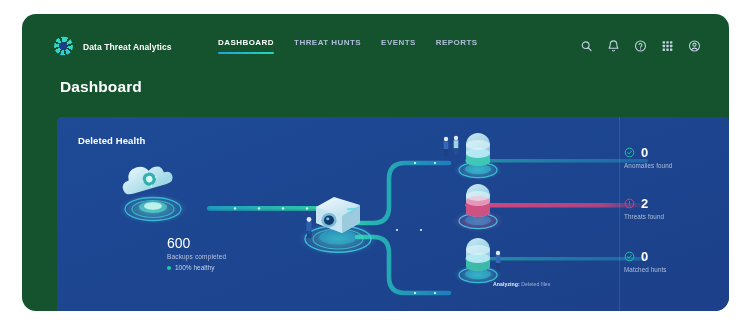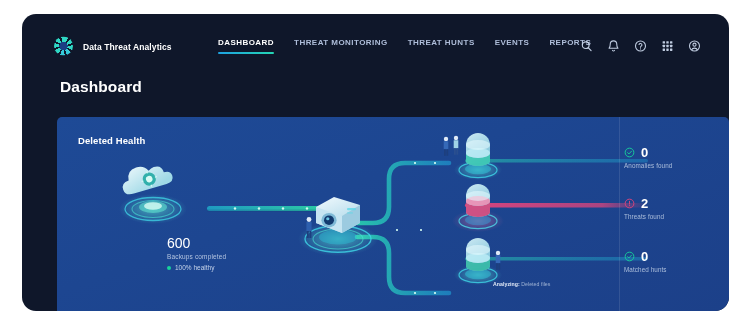--- a/index.html
+++ b/index.html
@@ -7,21 +7,21 @@
   body {
     background:#ffffff;
     font-family:"Liberation Sans", sans-serif;
     -webkit-font-smoothing:antialiased;
   }
 
   
   #app-window{
     position:absolute; left:22px; top:14px;
     width:707px; height:297px;
-    background:#0f172a;
+    background:#14532d;
     border-radius:14px;
     overflow:hidden;
   }
 
   
   #topbar{
     position:absolute; left:0; top:0; width:100%; height:48px;
   }
   #brand{
     position:absolute; left:32px; top:32px;
@@ -142,21 +142,20 @@
 
   <div id="topbar">
 
     <div id="brand">
       <span class="logo-mark"></span>
       <span id="brand-name">Data Threat Analytics</span>
     </div>
 
     <nav id="mainnav">
       <div class="nav-item active">DASHBOARD</div>
-      <div class="nav-item">THREAT MONITORING</div>
       <div class="nav-item">THREAT HUNTS</div>
       <div class="nav-item">EVENTS</div>
       <div class="nav-item">REPORTS</div>
     </nav>
 
     <div id="header-actions">
       <span class="hicon">
         <svg viewBox="0 0 24 24" fill="none" stroke="#cfdcf0" stroke-width="2.1" stroke-linecap="round">
           <circle cx="10.5" cy="10.5" r="6.2"></circle>
             <line x1="15.2" y1="15.2" x2="20.5" y2="20.5"></line>

